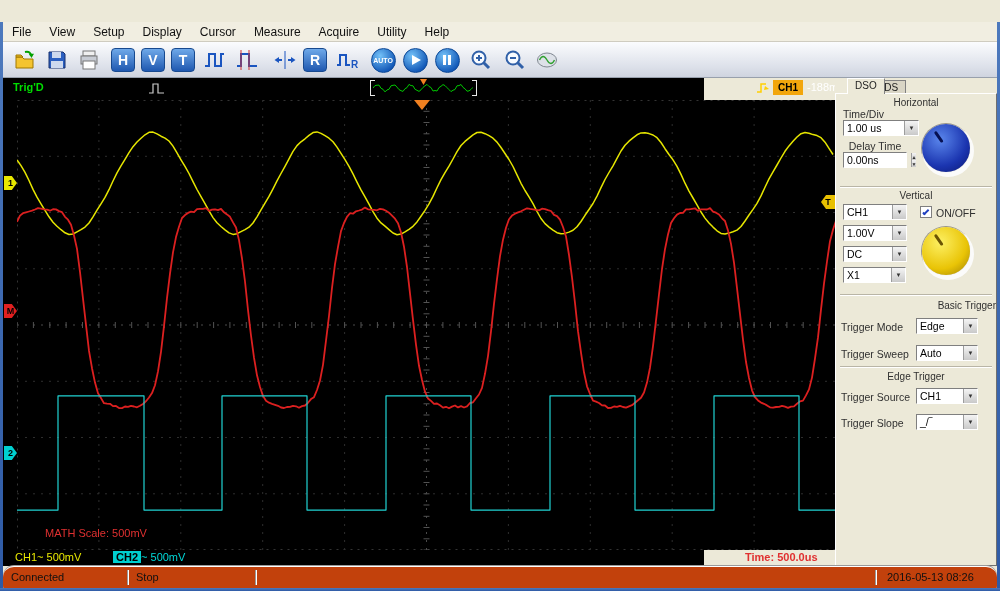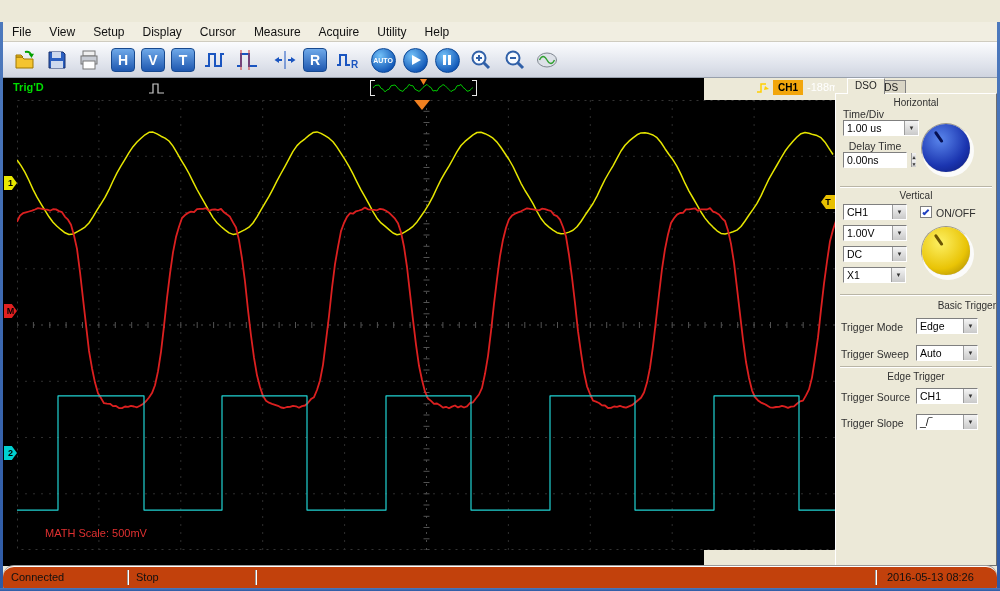--- a/index.html
+++ b/index.html
@@ -339,20 +339,31 @@
       </svg>
 
     <span class="math-scale">MATH Scale:  500mV</span>
 
     <span class="lmark" style="top:98px;background:#e8e800;">1</span>
     <span class="lmark" style="top:226px;background:#e02020;">M</span>
     <span class="lmark" style="top:368px;background:#00d0d0;">2</span>
     <span class="rmark" style="top:117px;">T</span>
     <span class="tmark"></span>
 
+    <div class="ch-row">
+      <span class="ch1-group">
+        <span>CH1</span><span>~</span>
+        <span>500mV</span>
+      </span>
+      <span class="ch2-group">
+        <span class="ch2-badge">CH2</span><span>~</span>
+        <span>500mV</span>
+      </span>
+      <span class="time-label">Time: 500.0us</span>
+    </div>
   </div>
 
   <div class="side-panel">
     <div class="tab active" style="left:12px;">DSO</div>
     <div class="tab" style="left:34px;top:2px;height:28px;">DDS</div>
     <div class="panel-box">
 
       <div class="group-title" style="top:3px;">Horizontal</div>
       <div class="panel-label" style="left:7px;top:14px;width:64px;text-align:left;">Time/Div</div>
       <div class="select" style="left:7px;top:26px;width:76px;">

